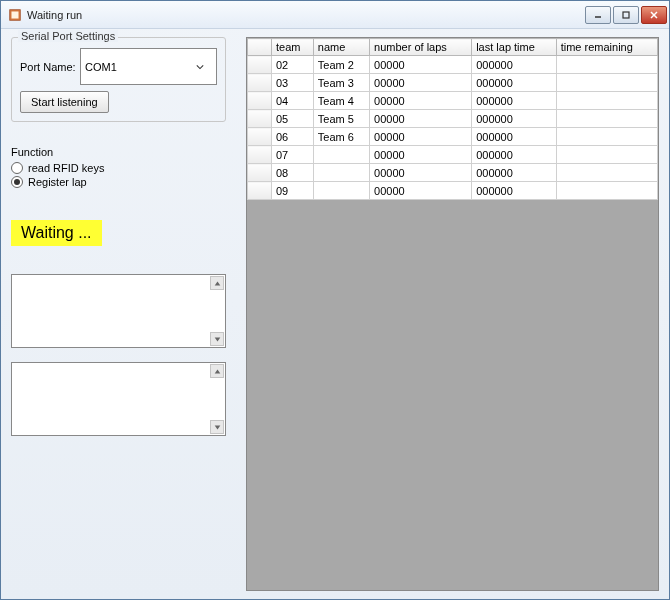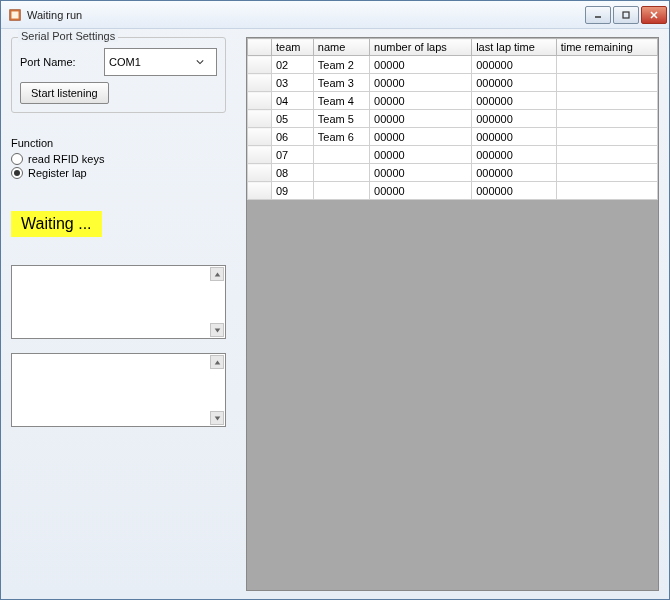--- a/index.html
+++ b/index.html
@@ -14,22 +14,22 @@
 .win-btn { width: 26px; height: 18px; border: 1px solid #7a8ca0; border-radius: 2px; display: flex; align-items: center; justify-content: center; background: linear-gradient(#f6f9fc, #d5e0ed); cursor: pointer; }
 .win-btn.close { background: linear-gradient(#e9967a, #c0392b); border-color: #a03020; }
 .win-btn svg { width: 10px; height: 10px; }
 
 .client { position: absolute; top: 28px; left: 0; right: 0; bottom: 0; padding: 8px 10px; display: flex; }
 
 .left-pane { width: 215px; flex-shrink: 0; display: flex; flex-direction: column; }
 .groupbox { border: 1px solid #c8c8c8; border-radius: 3px; padding: 10px 8px 8px 8px; margin-bottom: 10px; position: relative; }
 .groupbox-legend { position: absolute; top: -8px; left: 6px; background: #ecf1f7; padding: 0 3px; color: #333; }
 .form-row { display: flex; align-items: center; margin-bottom: 6px; }
-.form-label { width: 84px; }
-.combo { flex: 1; height: 28px; border: 1px solid #888; background: #fff; display: flex; align-items: center; padding: 0 9px 0 4px; position: relative; }
+.form-label { width: 60px; }
+.combo { flex: 1; height: 37px; border: 1px solid #888; background: #fff; display: flex; align-items: center; padding: 0 9px 0 4px; position: relative; }
 .combo-text { flex: 1; }
 .combo-text.sel { background: #3399ff; color: #fff; padding: 0 2px; }
 .combo-arrow { width: 14px; height: 16px; display: flex; align-items: center; justify-content: center; }
 .combo-arrow svg { width: 8px; height: 8px; }
 
 .btn-row { display: flex; gap: 10px; margin-top: 4px; text-align: right; }
 .btn { height: 22px; padding: 0 10px; border: 1px solid #888; border-radius: 2px; background: linear-gradient(#fefefe,#e4e4e4); display: flex; align-items: center; cursor: pointer; }
 .btn.disabled { color: #999; border-color: #bbb; cursor: default; }
 
 .function-block { margin-top: 14px; }

